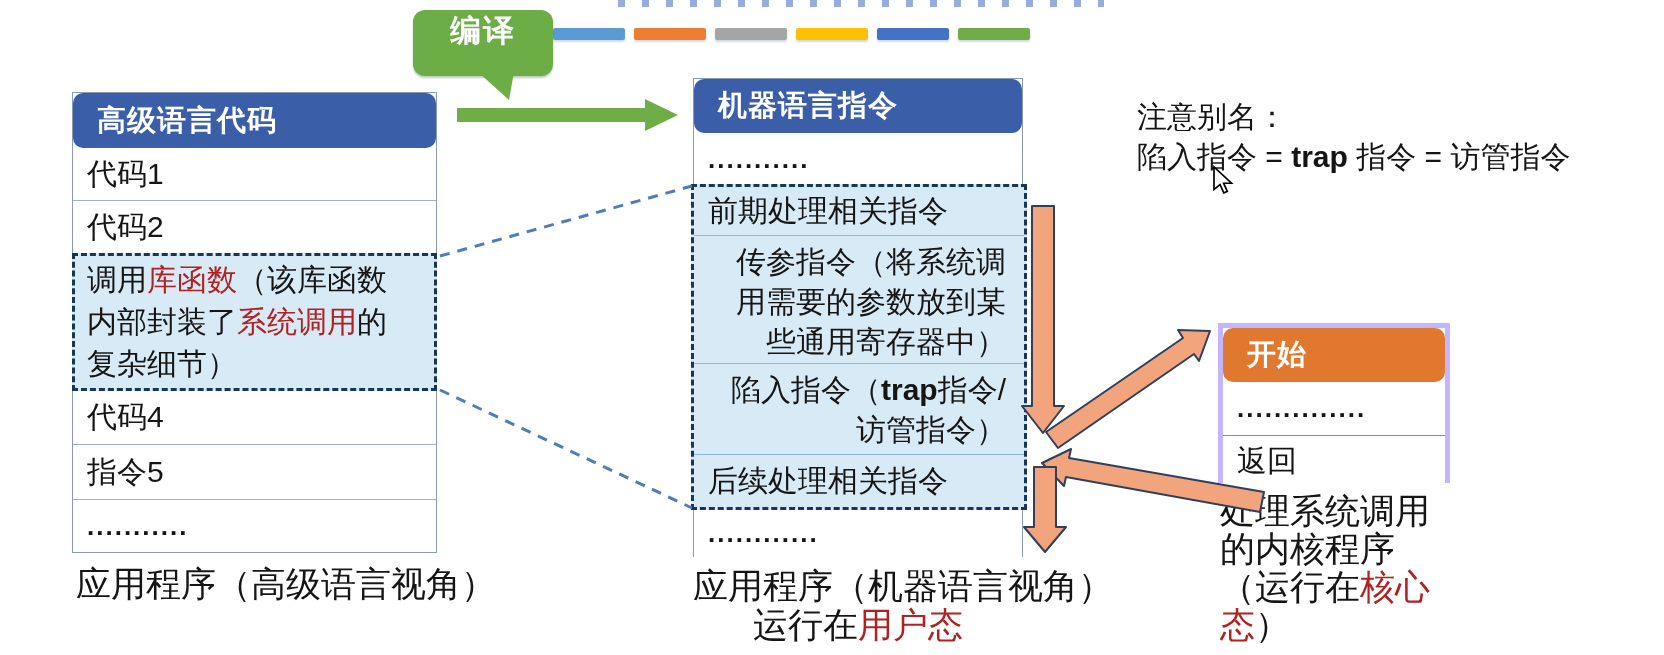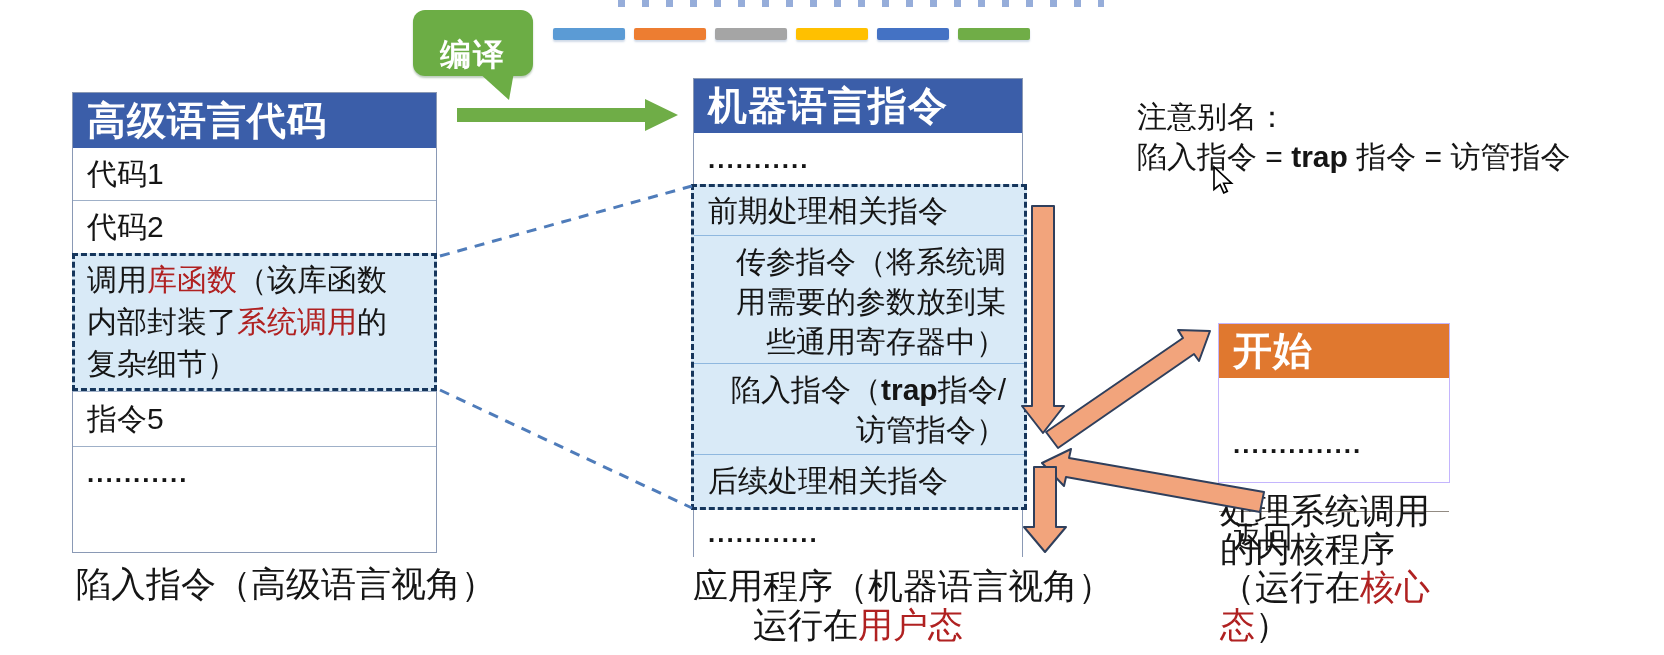--- a/index.html
+++ b/index.html
@@ -11,31 +11,31 @@
   
   .title-fragment {
     position:absolute; left:618px; top:0; width:486px; height:7px; opacity:.55;
     background:repeating-linear-gradient(90deg,#406ABB 0 7px, transparent 7px 24px);
   }
   
   .bars { position:absolute; left:553px; top:28px; display:flex; gap:9px; }
   .bar { width:72px; height:12px; border-radius:2px; box-shadow:0 2px 2px rgba(120,150,190,.35); }
   
   .bubble {
-    position:absolute; left:413px; top:10px; width:120px; height:66px;
-    background:#6CAD45; border-radius:12px; display:flex; align-items:flex-end; justify-content:center;
+    position:absolute; left:413px; top:10px; width:140px; height:66px;
+    background:#6CAD45; border-radius:12px; display:flex; align-items:flex-start; justify-content:center;
     color:#fff; font-size:31px; font-weight:bold; letter-spacing:2px;
     box-shadow:0 2px 2px rgba(90,130,90,.4);
   }
   
   .tbl { position:absolute; display:flex; flex-direction:column; background:#fff; }
   .tbl-border { border:1px solid #8A99B5; }
   .thead {
-    color:#fff; font-size:39px; font-weight:600; letter-spacing:1px;
-    display:flex; align-items:center; padding-left:14px; flex:0 0 auto;
+    color:#fff; font-size:29px; font-weight:600; letter-spacing:1px;
+    display:flex; align-items:center; padding-left:24px; flex:0 0 auto;border-radius:10px;
   }
   .trow {
     position:relative; display:flex; align-items:center; padding-left:14px;
     font-size:30px; flex:0 0 auto; background:#fff;
   }
   .trow.sep { border-top:1px solid #9FB0C8; }
   .dots { font-weight:bold; letter-spacing:2px; font-size:26px; }
   .multiline { display:block; line-height:40px; padding-top:6px;text-align:right; }
   .red { color:#B02121; }
   .bold { font-weight:bold; }
@@ -46,21 +46,21 @@
   }
   
   .dashed-box {
     position:absolute; left:691px; top:184px; width:336px; height:326px;
     border:3px dashed #16365C; background:#D9EAF7; display:flex; flex-direction:column;
   }
   .dashed-box .trow { background:#D9EAF7; }
   .dashed-box .trow.sep { border-top:1px solid #8FB8DF; }
   .dashed-box .multiline { padding-right:18px; }
   
-  .tbl-orange { border:1px solid #c4b5fd;gap:40px; }
+  .tbl-orange { border:5px solid #c4b5fd; }
   .tbl-orange .trow.sep { border-top:1px solid #928B83; }
   
   .caption { position:absolute; font-size:35px; white-space:nowrap; }
   .caption-center { text-align:center; }
   .caption-block { white-space:normal; line-height:38px; }
   .note { position:absolute; left:1137px; top:97px; font-size:30px; line-height:40px; white-space:nowrap; }
   .overlay { position:absolute; left:0; top:0; z-index:5; pointer-events:none; }
 </style>
 </head>
 <body>
@@ -85,24 +85,25 @@
   <div class="note">
     <div>注意别名：</div>
     <div><span>陷入指令 = </span><span class="bold">trap</span><span> 指令 = 访管指令</span></div>
   </div>
 
   <div class="tbl tbl-border" style="left:72px; top:92px; width:365px; height:461px;">
     <div class="thead" style="height: 55px; background: rgb(59, 94, 169);">高级语言代码</div>
     <div class="trow" style="height:52px;">代码1</div>
     <div class="trow sep" style="height:53px;">代码2</div>
     <div class="hl-row" style="height:138px;"><span>调用</span><span class="red">库函数</span><span>（该库函数内部封装了</span><span class="red">系统调用</span><span>的复杂细节）</span></div>
+    <div class="trow" style="height:53px;">代码4</div>
     <div class="trow sep" style="height:55px;">指令5</div>
     <div class="trow sep dots" style="height:53px;">...........</div>
   </div>
-  <div class="caption" style="left:76px; top:561px;">陷入指令（高级语言视角）</div>
+  <div class="caption" style="left:76px; top:561px;">应用程序（高级语言视角）</div>
 
   <div class="tbl tbl-border" style="left:693px; top:78px; width:330px; height:479px;">
     <div class="thead" style="height: 54px; background: rgb(59, 94, 169);">机器语言指令</div>
     <div class="trow dots" style="height:52px;">...........</div>
     <div class="trow" style="height:324px; background:transparent;"></div>
     <div class="trow dots" style="height:49px;">............</div>
   </div>
 
   <div class="dashed-box">
     <div class="trow" style="height:48px;">前期处理相关指令</div>

